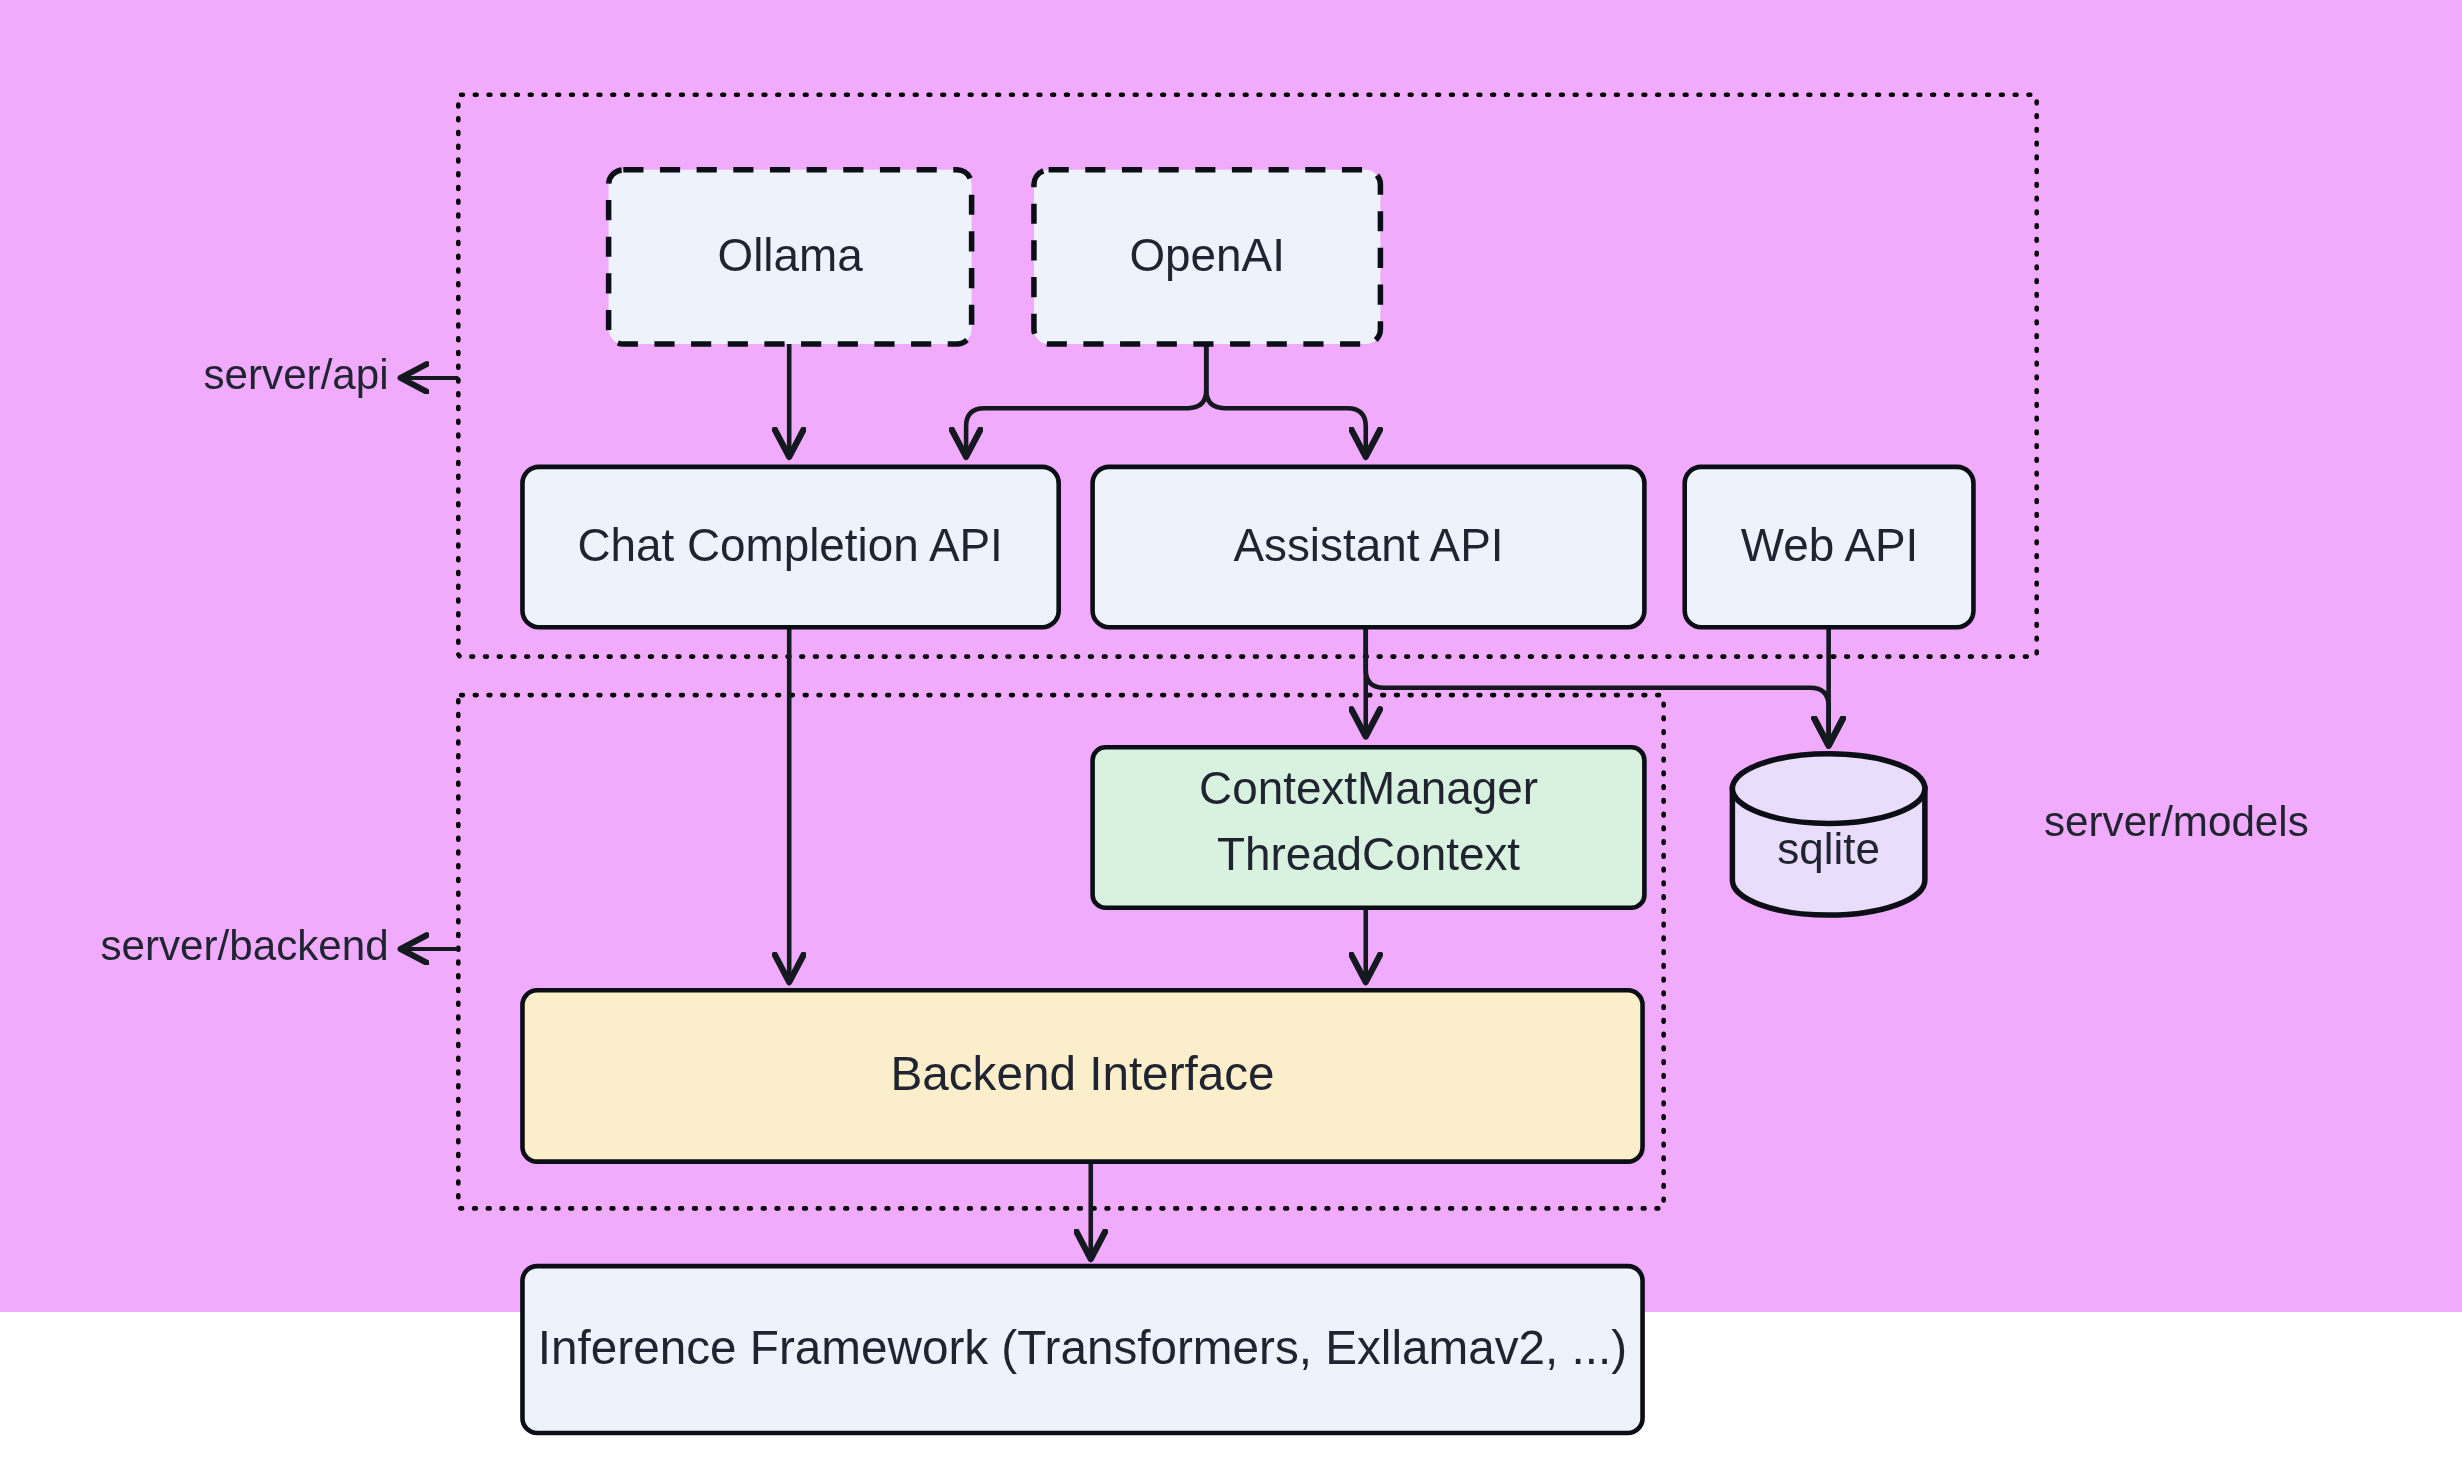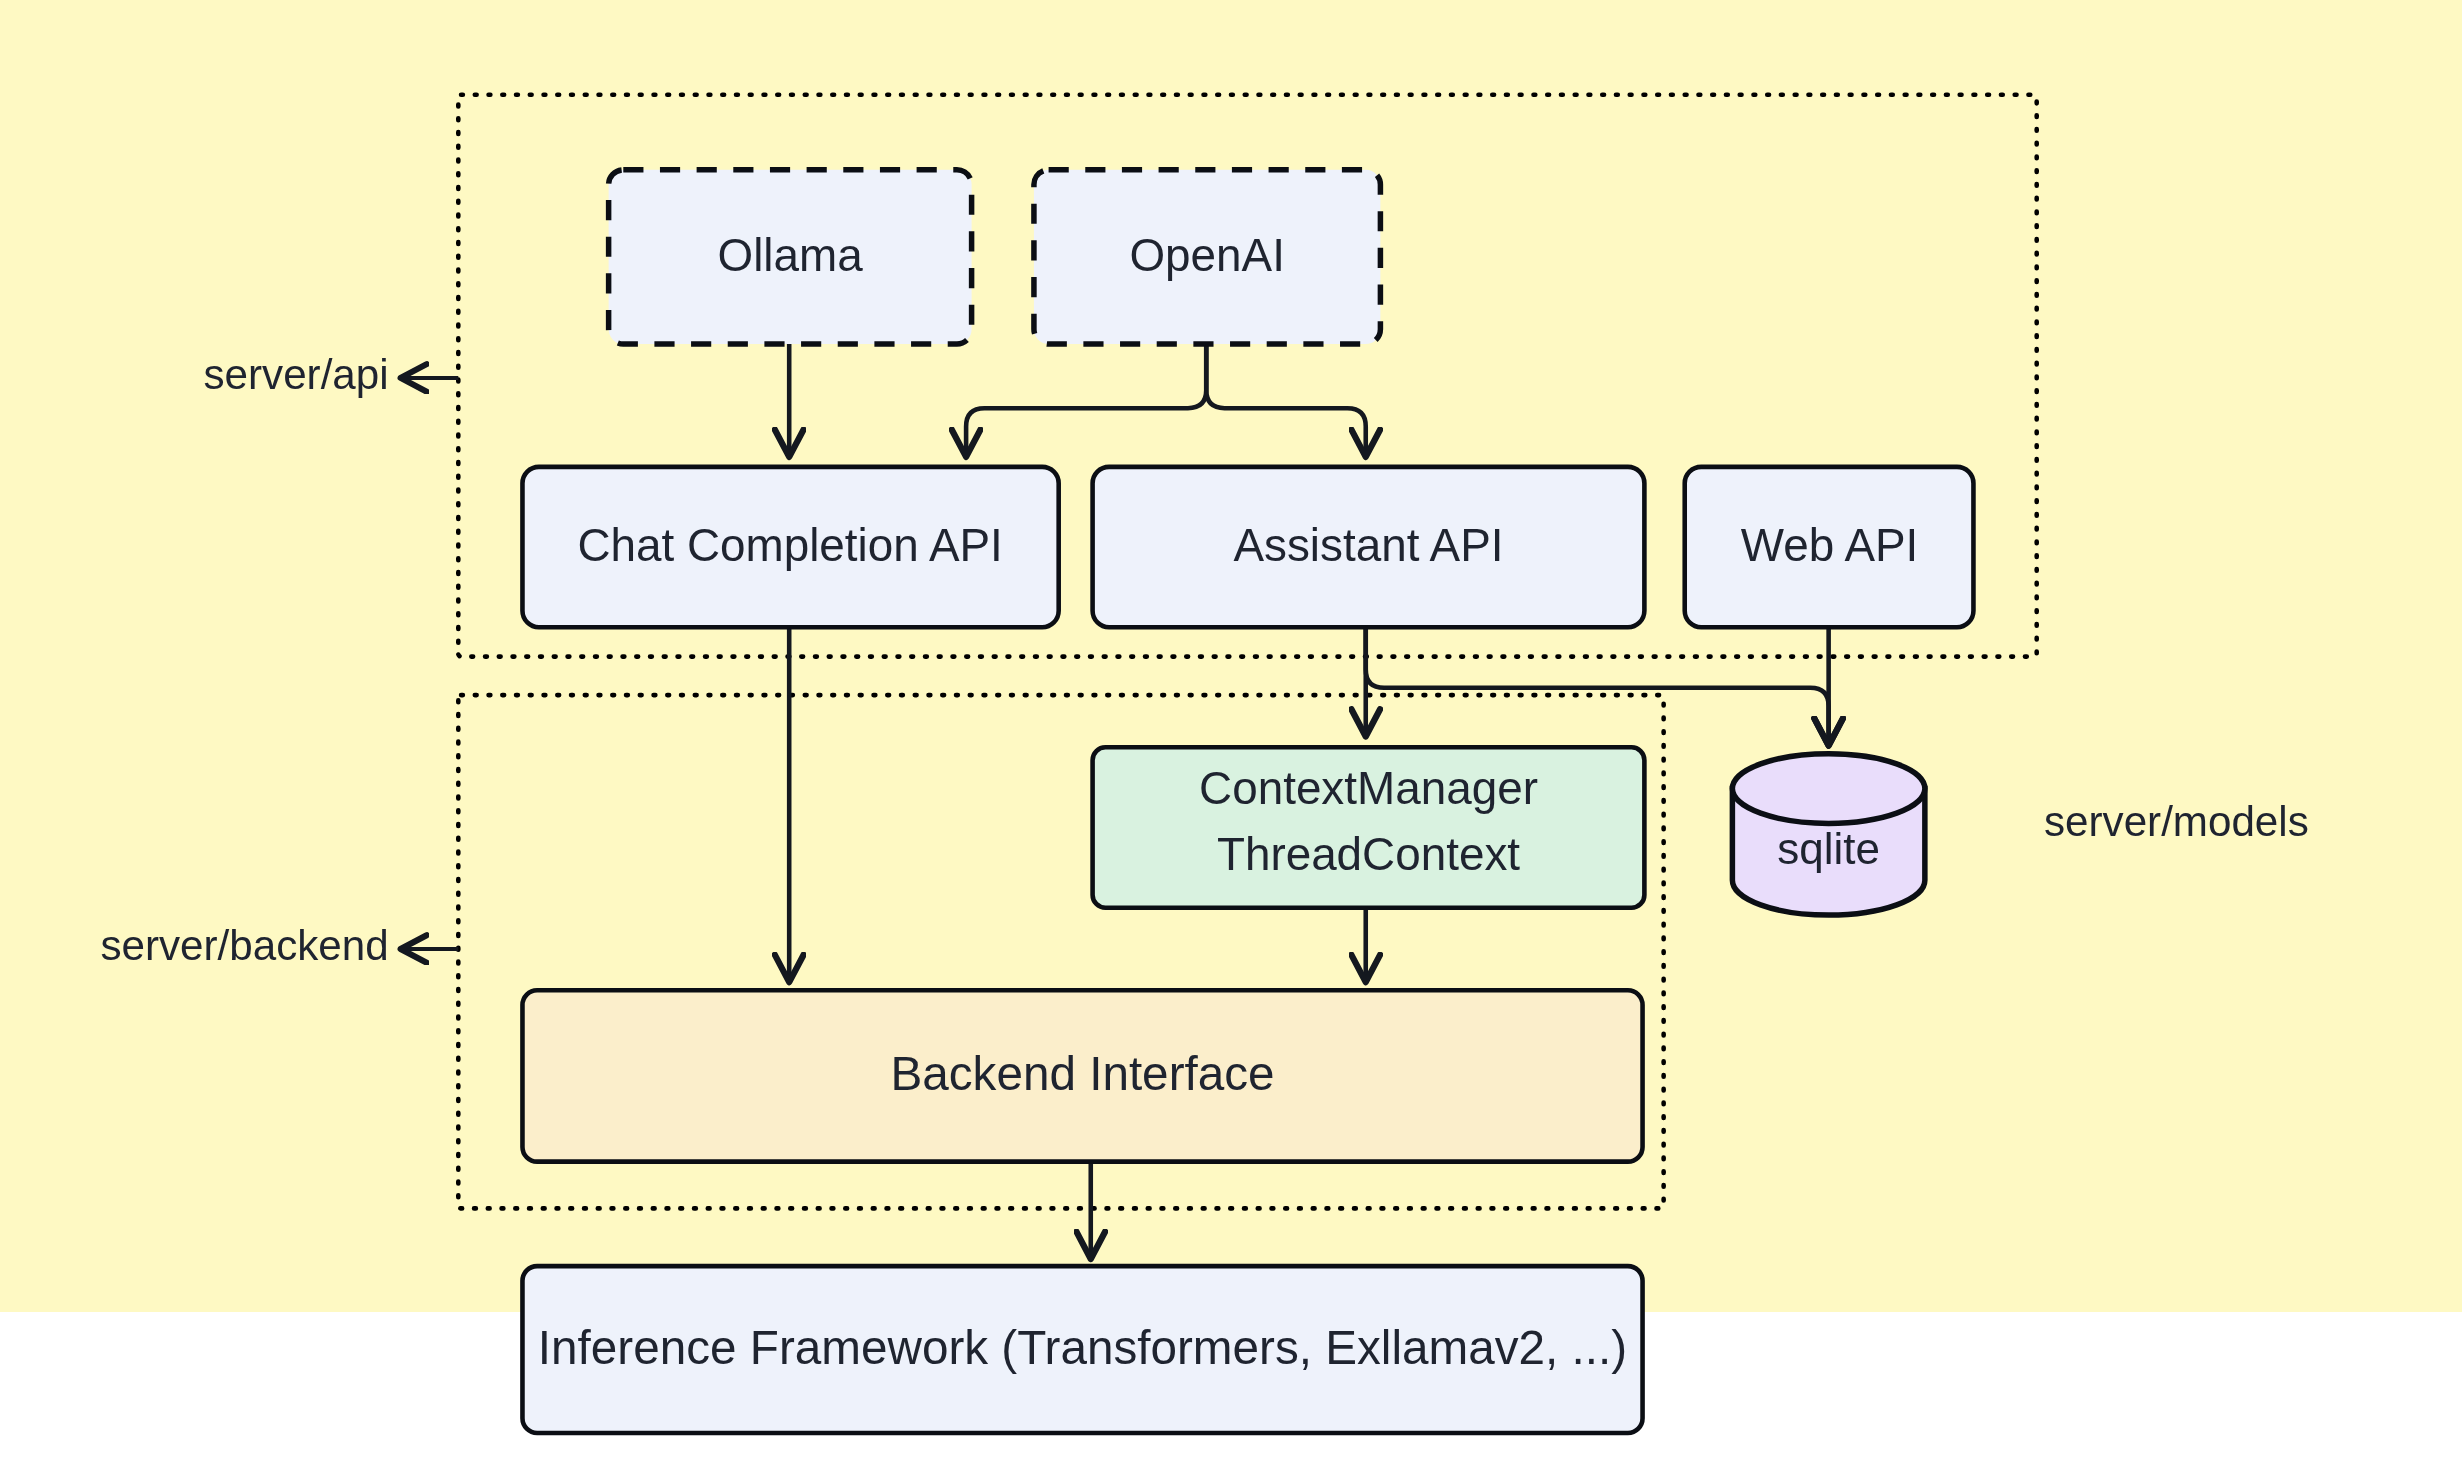--- a/index.html
+++ b/index.html
@@ -10,21 +10,21 @@
   body {
     width: 2462px;
     height: 1480px;
     font-family: "Liberation Sans", sans-serif;
     overflow: hidden;
   }
   #diagram-root {
     position: relative;
     width: 2462px;
     height: 1312px;
-    background: #fef9c3;
+    background: #f0abfc;
   }
   svg#diagram-svg {
     display: block;
     width: 2462px;
     height: 1480px;
   }
   .node-label {
     font-family: "Liberation Sans", sans-serif;
     fill: #1f2430;
     text-anchor: middle;

